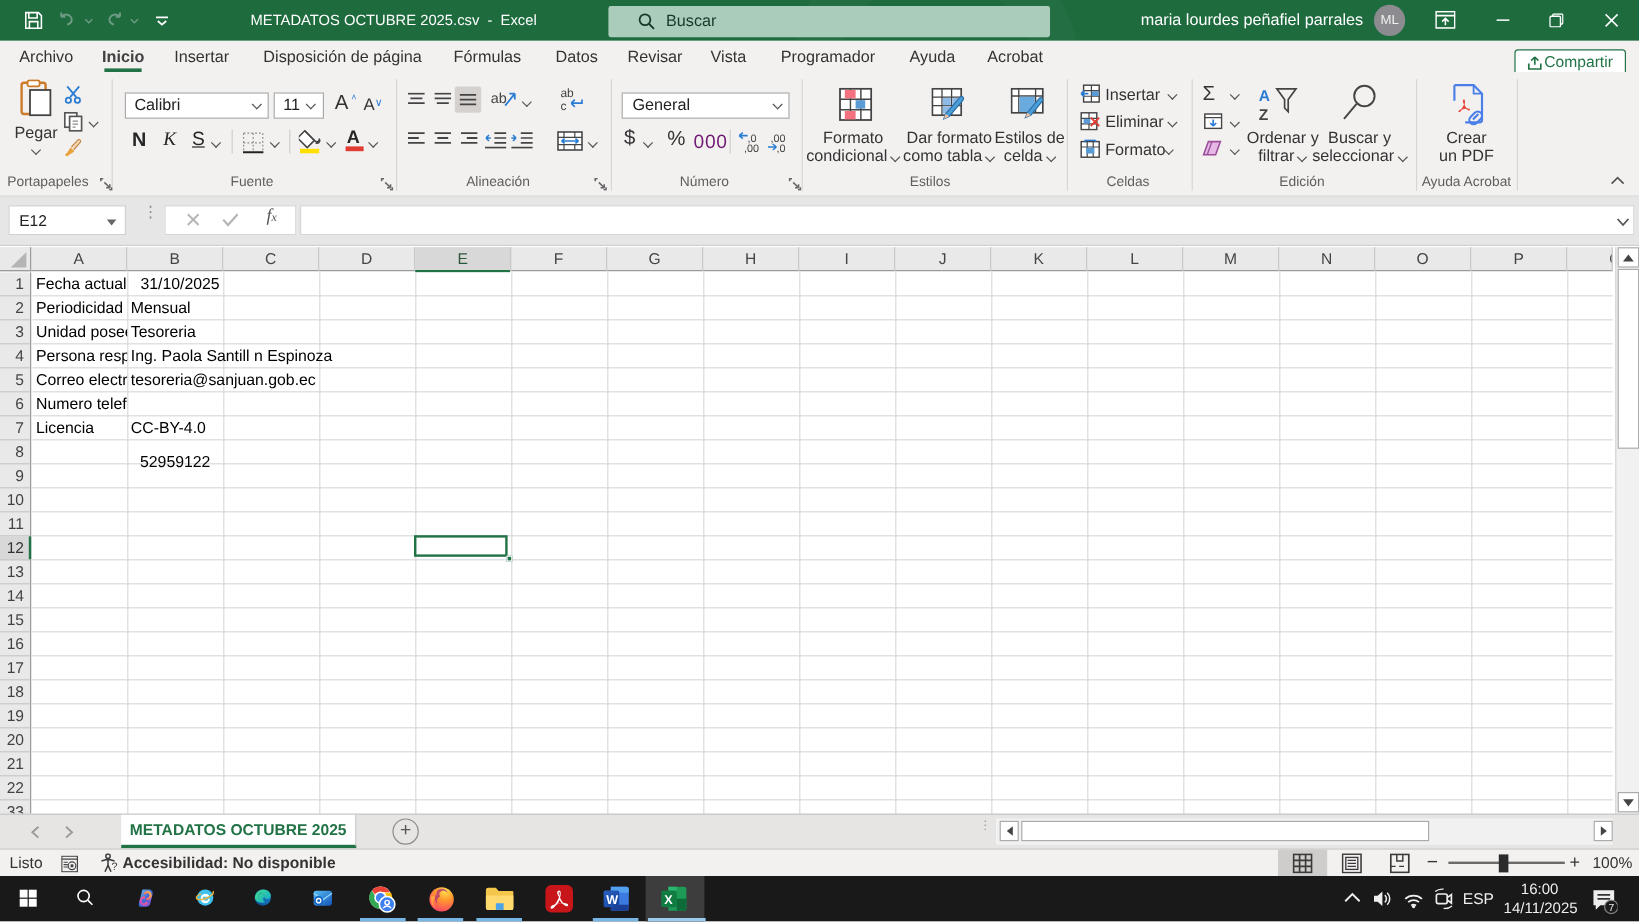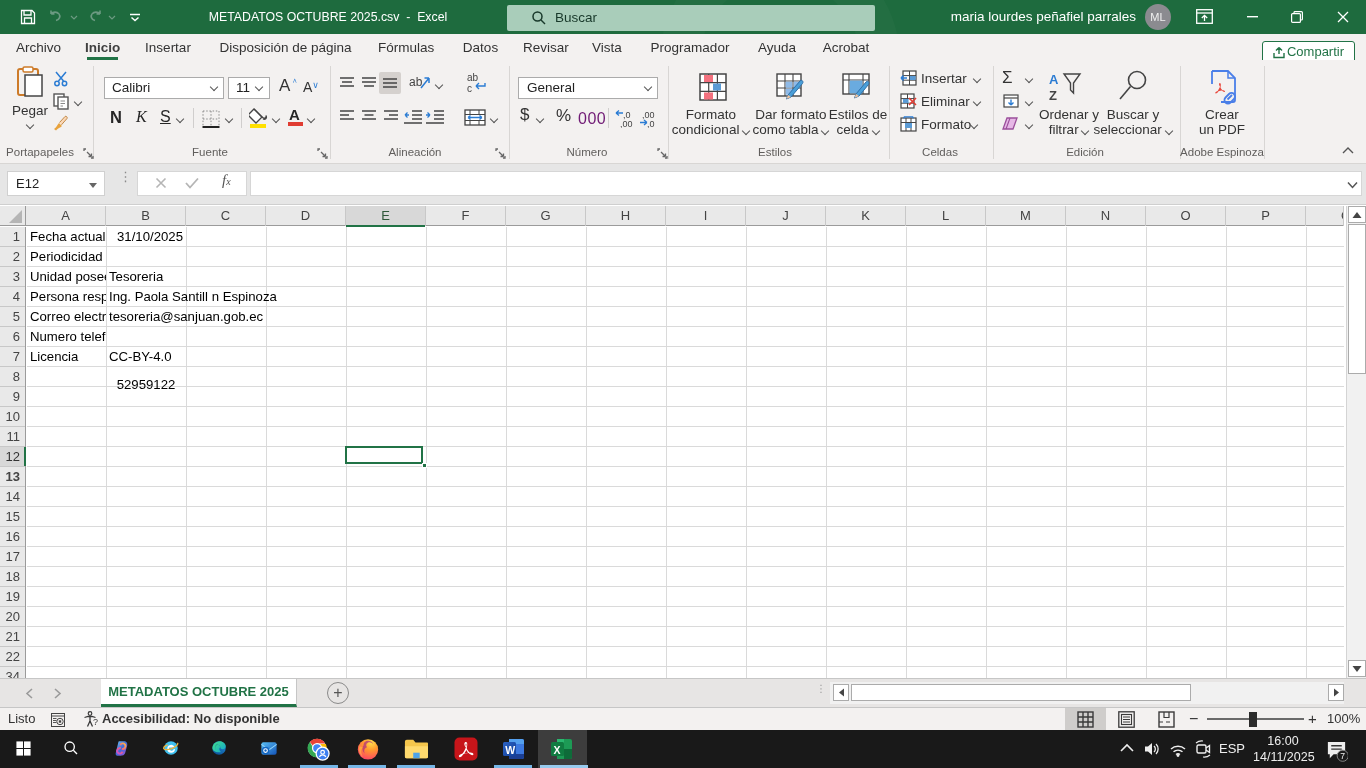--- a/index.html
+++ b/index.html
@@ -151,21 +151,21 @@
   <div class="gsep" style="left:993px"></div>
   <div class="gsep" style="left:1180px"></div>
   <div class="gsep" style="left:1264px"></div>
   <div class="glabel" style="left:-20px">Portapapeles</div>
   <div class="glabel" style="left:150px">Fuente</div>
   <div class="glabel" style="left:355px">Alineación</div>
   <div class="glabel" style="left:527px">Número</div>
   <div class="glabel" style="left:715px">Estilos</div>
   <div class="glabel" style="left:880px">Celdas</div>
   <div class="glabel" style="left:1025px">Edición</div>
-  <div class="glabel" style="left:1162px">Adobe Espinoza</div>
+  <div class="glabel" style="left:1162px">Ayuda Acrobat</div>
   <svg class="glaunch" style="left:83px" width="11" height="11" viewBox="0 0 11 11">
       <path d="M1 3 V1 H3 M8 10 H10 V8" fill="none" stroke="#666" stroke-width="1.3"></path>
       <path d="M4 4 L8.5 8.5 M8.5 8.5 V5.5 M8.5 8.5 H5.5" fill="none" stroke="#666" stroke-width="1.3"></path>
     </svg>
   <svg class="glaunch" style="left:317px" width="11" height="11" viewBox="0 0 11 11">
       <path d="M1 3 V1 H3 M8 10 H10 V8" fill="none" stroke="#666" stroke-width="1.3"></path>
       <path d="M4 4 L8.5 8.5 M8.5 8.5 V5.5 M8.5 8.5 H5.5" fill="none" stroke="#666" stroke-width="1.3"></path>
     </svg>
   <svg class="glaunch" style="left:495px" width="11" height="11" viewBox="0 0 11 11">
       <path d="M1 3 V1 H3 M8 10 H10 V8" fill="none" stroke="#666" stroke-width="1.3"></path>
@@ -424,31 +424,31 @@
   <div class="rh" style="top:40px;">3</div>
   <div class="rh" style="top:60px;">4</div>
   <div class="rh" style="top:80px;">5</div>
   <div class="rh" style="top:100px;">6</div>
   <div class="rh" style="top:120px;">7</div>
   <div class="rh" style="top:140px;">8</div>
   <div class="rh" style="top:160px;">9</div>
   <div class="rh" style="top:180px;">10</div>
   <div class="rh" style="top:200px;">11</div>
   <div class="rh rhsel" style="top:220px;">12</div>
-  <div class="rh" style="top:240px;font-weight:bold;">13</div>
+  <div class="rh" style="top:240px;">13</div>
   <div class="rh" style="top:260px;">14</div>
   <div class="rh" style="top:280px;">15</div>
   <div class="rh" style="top:300px;">16</div>
   <div class="rh" style="top:320px;">17</div>
   <div class="rh" style="top:340px;">18</div>
   <div class="rh" style="top:360px;">19</div>
   <div class="rh" style="top:380px;">20</div>
   <div class="rh" style="top:400px;">21</div>
   <div class="rh" style="top:420px;">22</div>
-  <div class="rh" style="top:440px;">34</div>
+  <div class="rh" style="top:440px;">33</div>
   </div>
   <div id="gridarea">
   <div class="gv" style="left:79px"></div>
   <div class="gv" style="left:159px"></div>
   <div class="gv" style="left:239px"></div>
   <div class="gv" style="left:319px"></div>
   <div class="gv" style="left:399px"></div>
   <div class="gv" style="left:479px"></div>
   <div class="gv" style="left:559px"></div>
   <div class="gv" style="left:639px"></div>
@@ -478,20 +478,21 @@
   <div class="gh" style="top:319px"></div>
   <div class="gh" style="top:339px"></div>
   <div class="gh" style="top:359px"></div>
   <div class="gh" style="top:379px"></div>
   <div class="gh" style="top:399px"></div>
   <div class="gh" style="top:419px"></div>
   <div class="gh" style="top:439px"></div>
   <div class="cell" style="left:3px;top:0px;width:76px;">Fecha actual</div>
   <div class="cell" style="left:82px;top:0px;width:74px;text-align:right;">31/10/2025</div>
   <div class="cell" style="left:3px;top:20px;width:76px;">Periodicidad</div>
+  <div class="cell" style="left:82px;top:20px;width:300px;">Mensual</div>
   <div class="cell" style="left:3px;top:40px;width:76px;">Unidad posee</div>
   <div class="cell" style="left:82px;top:40px;width:300px;">Tesoreria</div>
   <div class="cell" style="left:3px;top:60px;width:76px;">Persona respo</div>
   <div class="cell" style="left:82px;top:60px;width:300px;">Ing. Paola Santill n Espinoza</div>
   <div class="cell" style="left:3px;top:80px;width:76px;">Correo electr</div>
   <div class="cell" style="left:82px;top:80px;width:300px;">tesoreria@sanjuan.gob.ec</div>
   <div class="cell" style="left:3px;top:100px;width:76px;">Numero telef</div>
   <div class="cell" style="left:82px;top:100px;width:74px;text-align:center;margin-top:48px;">52959122</div>
   <div class="cell" style="left:3px;top:120px;width:76px;">Licencia</div>
   <div class="cell" style="left:82px;top:120px;width:300px;">CC-BY-4.0</div>

